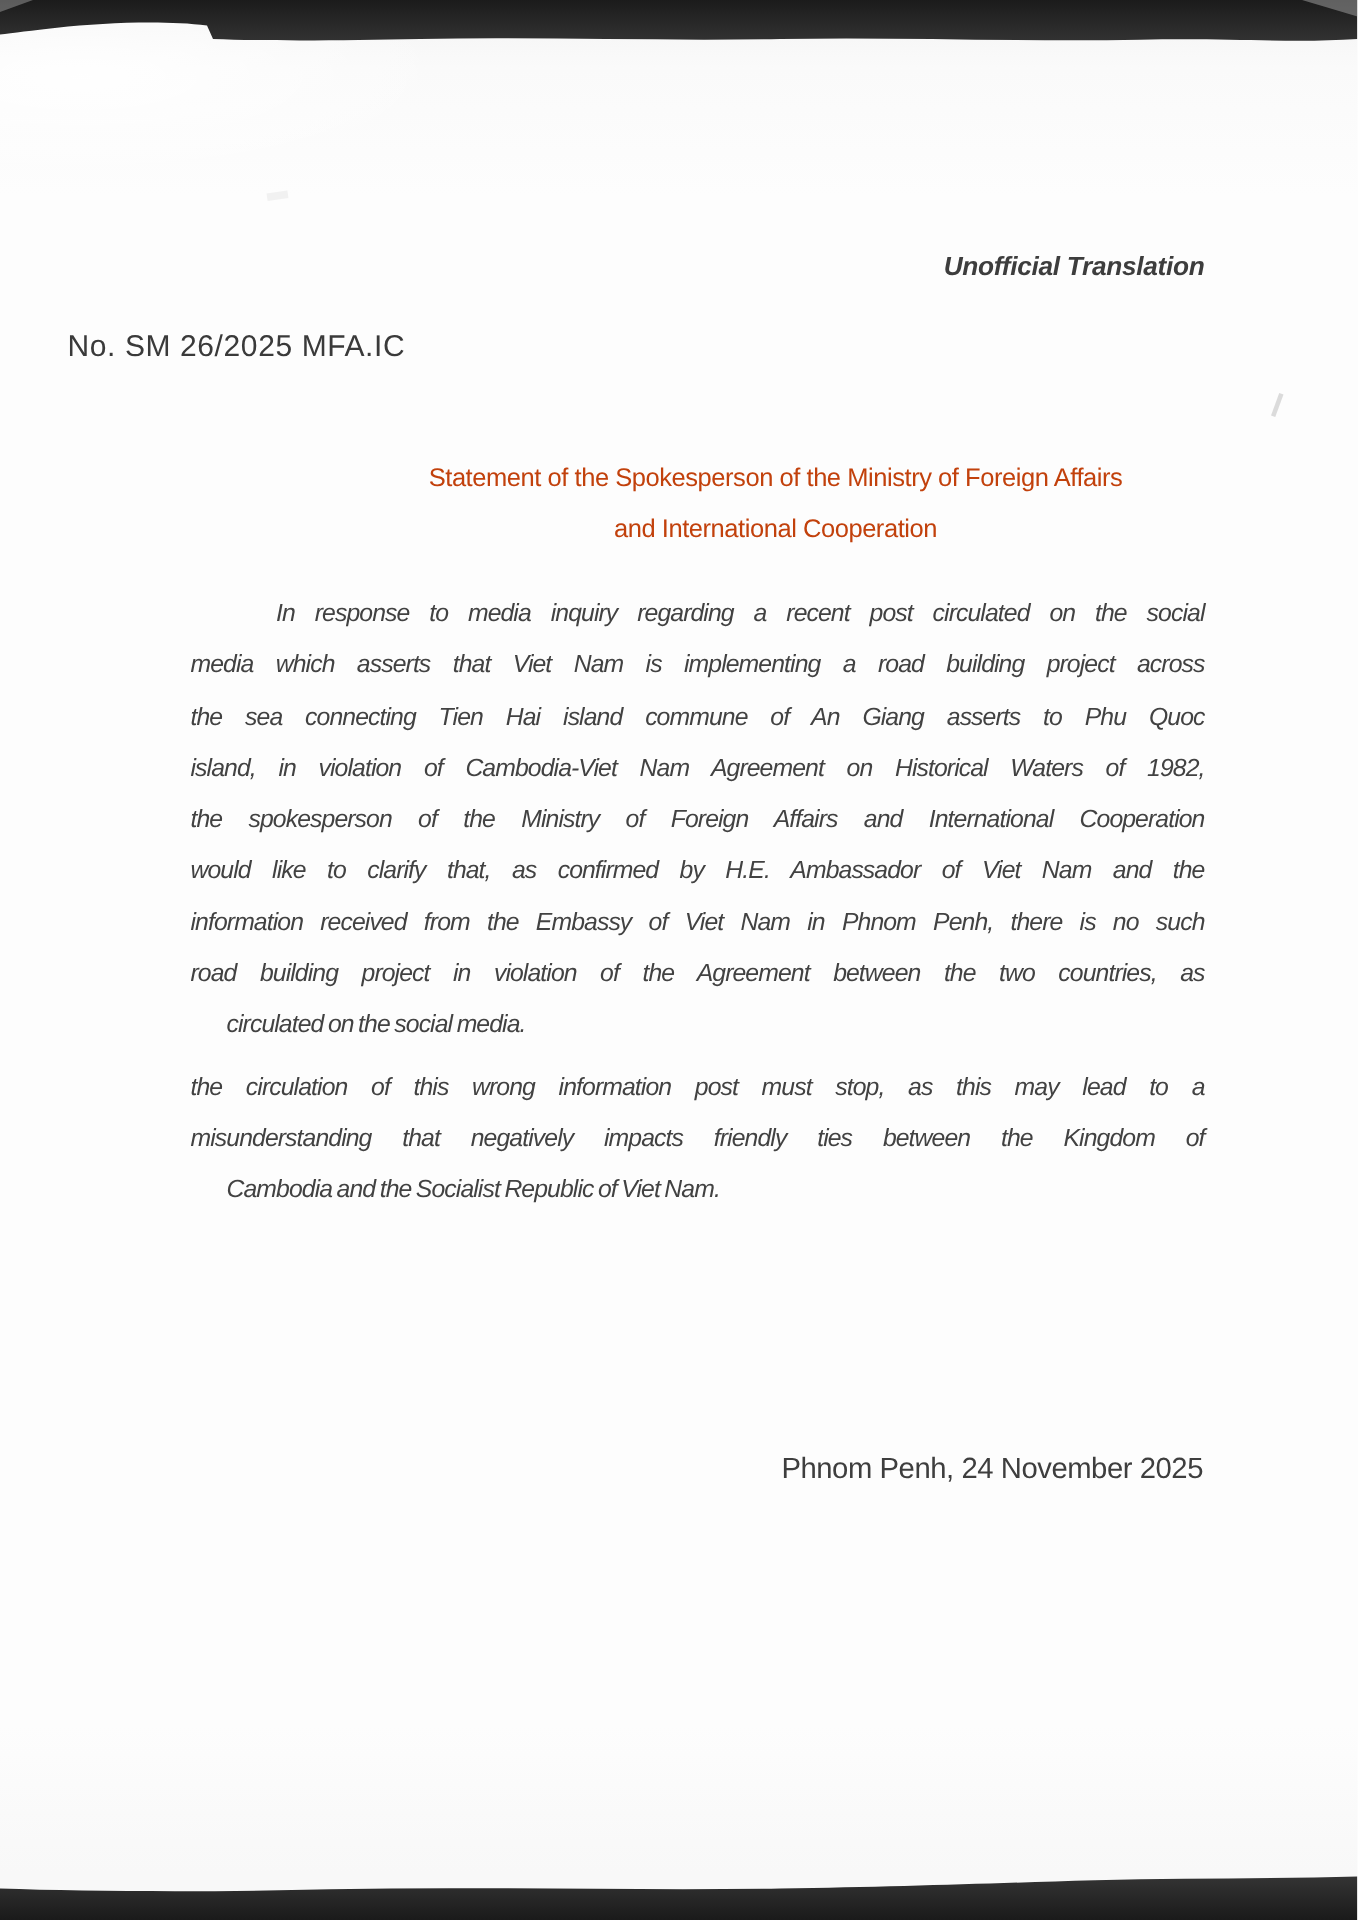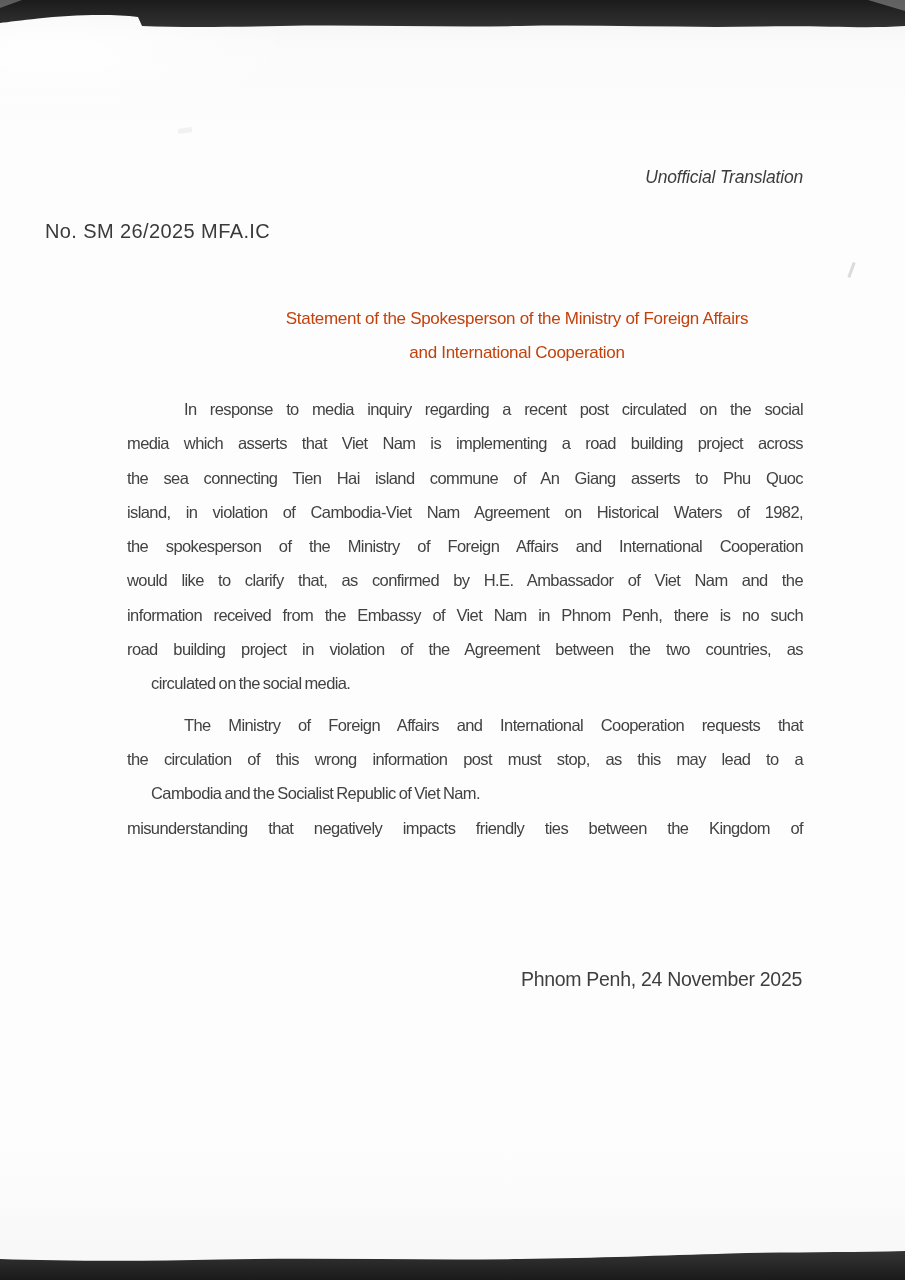--- a/index.html
+++ b/index.html
@@ -18,40 +18,40 @@
       linear-gradient(180deg, #f3f3f3 0px, #fafafa 45px, #fdfdfd 130px, #fdfdfd 1150px, #f8f8f8 1248px);
     pointer-events: none;
   }
   .scan-bar { position: absolute; left: 0; width: 905px; display: block; }
   .scan-bar.top { top: 0; }
   .scan-bar.bottom { bottom: 0; }
 
   .translation-note {
     position: absolute; top: 167px; right: 102px;
     font-size: 17.5px; font-style: italic;
-    letter-spacing: -0.2px; color: #3d3d3d;
+    letter-spacing: -0.2px; color: #3d3d3d; font-weight: bold;
   }
   .reference-no {
     position: absolute; top: 220px; left: 45px;
     font-size: 20px; letter-spacing: 0.4px; color: #3a3a3a;
   }
   .doc-title {
     position: absolute; top: 302px; left: 127px; width: 676px;
     padding-left: 52px; box-sizing: content-box;
     text-align: center;
     font-size: 17px; line-height: 34.4px;
     letter-spacing: -0.3px; color: #c2410c;
   }
   .doc-body {
     position: absolute; top: 392px; left: 127px; width: 676px;
     font-size: 16.5px; line-height: 34.3px;
     letter-spacing: -0.6px; word-spacing: -1px;
     color: #424242;
   }
-  .paragraph { margin: 0 0 7px 0; }
+  .paragraph { margin: 0 0 7px 0; font-style: italic; }
   .paragraph:nth-child(2) { margin-bottom: 9px; }
   .paragraph:last-child { margin-bottom: 0; }
   .line { text-align: justify; text-align-last: justify; }
   .line.first { padding-left: 57px; }
   .line.last { text-align-last: left; margin-left: 24px; }
   .dateline {
     position: absolute; top: 968px; right: 103px;
     font-size: 19.5px; letter-spacing: -0.3px; color: #3e3e3e;
   }
   .scan-artifact { position: absolute; pointer-events: none; }
@@ -107,20 +107,19 @@
       <div class="line">media which asserts that Viet Nam is implementing a road building project across</div>
       <div class="line">the sea connecting Tien Hai island commune of An Giang asserts  to Phu Quoc</div>
       <div class="line">island, in violation of Cambodia-Viet Nam Agreement on Historical Waters of 1982,</div>
       <div class="line">the spokesperson of the Ministry of Foreign Affairs and International Cooperation</div>
       <div class="line">would like to clarify that, as confirmed by H.E. Ambassador of Viet Nam and the</div>
       <div class="line">information received from the Embassy of Viet Nam in Phnom Penh, there is no such</div>
       <div class="line">road building project in violation of the Agreement between the two countries, as</div>
       <div class="line last">circulated on the social media.</div>
     </div>
     <div class="paragraph">
-      <div class="line first">The Ministry of Foreign Affairs and International Cooperation requests that</div>
       <div class="line">the circulation of this wrong information post must stop, as this may lead to a</div>
+      <div class="line">misunderstanding that negatively impacts friendly ties between the Kingdom of</div>
       <div class="line last">Cambodia and the Socialist Republic of Viet Nam.</div>
-      <div class="line">misunderstanding that negatively impacts friendly ties between the Kingdom of</div>
     </div>
   </div>
 
 <div class="dateline">Phnom Penh, 24 November 2025</div>
 
 </body></html>

